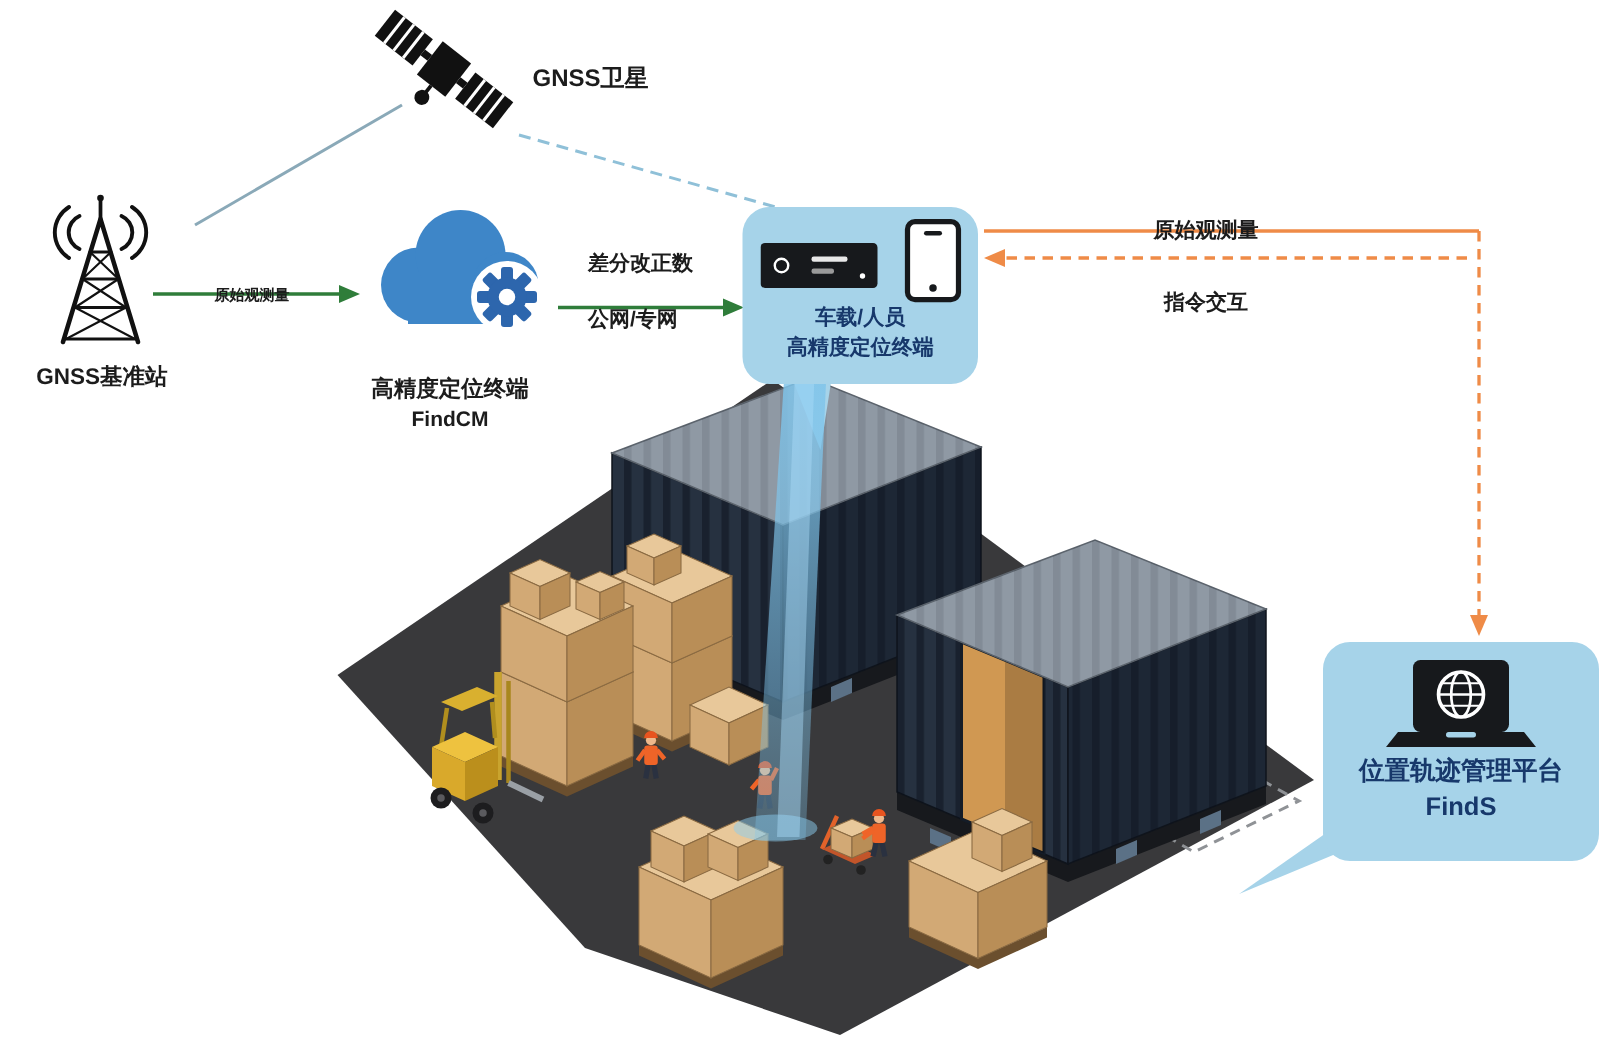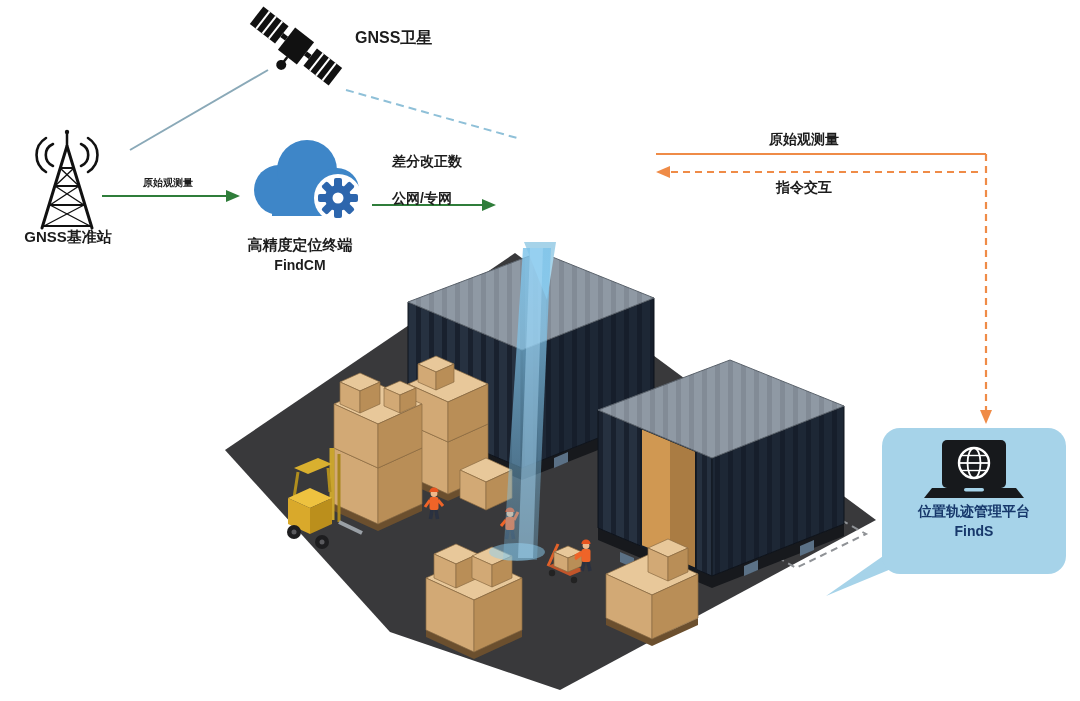--- a/index.html
+++ b/index.html
@@ -1,30 +1,30 @@
 <!DOCTYPE html>
 <html><head>
 <meta charset="utf-8">
 <style>
   html,body{margin:0;padding:0;background:#ffffff;}
   .canvas{
     position:relative;width:1080px;height:701px;background:#ffffff;
     font-family:"Liberation Sans",sans-serif;overflow:hidden;
   }
   .gfx{position:absolute;left:0;top:0;}
-  .lbl{position:absolute;color:#1c1c1c;font-weight:700;white-space:nowrap;}
+  .lbl{position:absolute;color:#1c1c1c;font-weight:700;white-space:nowrap;margin-top:14px;}
   .lbl.center{text-align:center;}
   .panel{
     position:absolute;background:#a6d3e9;border-radius:18px;
     display:flex;flex-direction:column;align-items:center;justify-content:flex-start;
   }
   .panel .ptext{
     color:#17386b;font-weight:700;font-size:14px;line-height:1.4;text-align:center;
   }
-  .panel .ptext.big{font-size:14px;}
+  .panel .ptext.big{font-size:17px;}
   .picon{display:block;margin:0 auto;}
 </style>
 </head>
 <body>
 
 <div class="canvas">
 
   <svg class="gfx" width="1080" height="701" viewBox="0 0 1080 701">
     <defs>
       <pattern id="ribs" width="13" height="8" patternUnits="userSpaceOnUse">
@@ -264,20 +264,38 @@
   <span class="lbl" style="left:355px;top:28px;font-size:16px;font-weight:600">GNSS卫星</span>
   <span class="lbl center" style="left:8px;top:228px;width:120px;font-size:15px">GNSS基准站</span>
   <span class="lbl center" style="left:116px;top:176px;width:104px;font-size:10px">原始观测量</span>
   <span class="lbl center" style="left:222px;top:236px;width:156px;font-size:15px">高精度定位终端</span>
   <span class="lbl center" style="left:222px;top:257px;width:156px;font-size:14px">FindCM</span>
   <span class="lbl" style="left:392px;top:153px;font-size:14px">差分改正数</span>
   <span class="lbl" style="left:392px;top:190px;font-size:14px">公网/专网</span>
   <span class="lbl center" style="left:744px;top:131px;width:120px;font-size:14px">原始观测量</span>
   <span class="lbl center" style="left:744px;top:179px;width:120px;font-size:14px">指令交互</span>
 
+  <div class="panel" style="left:495px;top:138px;width:157px;height:110px;padding-top:8px">
+    <svg class="picon" width="134" height="56" viewBox="0 0 134 56">
+      <g>
+        <rect x="0" y="16" width="78" height="30" rx="3" fill="#17191c"></rect>
+        <circle cx="14" cy="31" r="4.5" fill="none" stroke="#ffffff" stroke-width="1.6"></circle>
+        <rect x="34" y="25" width="24" height="3.5" rx="1.5" fill="#e8e8e8"></rect>
+        <rect x="34" y="33" width="15" height="3.5" rx="1.5" fill="#9a9a9a"></rect>
+        <circle cx="68" cy="38" r="1.8" fill="#ffffff"></circle>
+      </g>
+      <g>
+        <rect x="98" y="1.8" width="34" height="52" rx="5" fill="#ffffff" stroke="#17191c" stroke-width="3.5"></rect>
+        <rect x="109" y="8" width="12" height="3" rx="1.5" fill="#17191c"></rect>
+        <circle cx="115" cy="46" r="2.5" fill="#17191c"></circle>
+      </g>
+    </svg>
+    <div class="ptext">车载/人员</div>
+    <div class="ptext">高精度定位终端</div>
+  </div>
 
   <div class="panel" style="left:882px;top:428px;width:184px;height:134px;padding-top:12px">
     <svg class="picon" width="112" height="62" viewBox="0 0 112 62">
       <rect x="24" y="0" width="64" height="48" rx="5" fill="#17191c"></rect>
       <g stroke="#ffffff" fill="none">
         <circle cx="56" cy="23" r="15" stroke-width="2.4"></circle>
         <ellipse cx="56" cy="23" rx="6.5" ry="15" stroke-width="1.8"></ellipse>
         <line x1="41" y1="23" x2="71" y2="23" stroke-width="1.8"></line>
         <line x1="43.5" y1="15.5" x2="68.5" y2="15.5" stroke-width="1.4"></line>
         <line x1="43.5" y1="30.5" x2="68.5" y2="30.5" stroke-width="1.4"></line>

